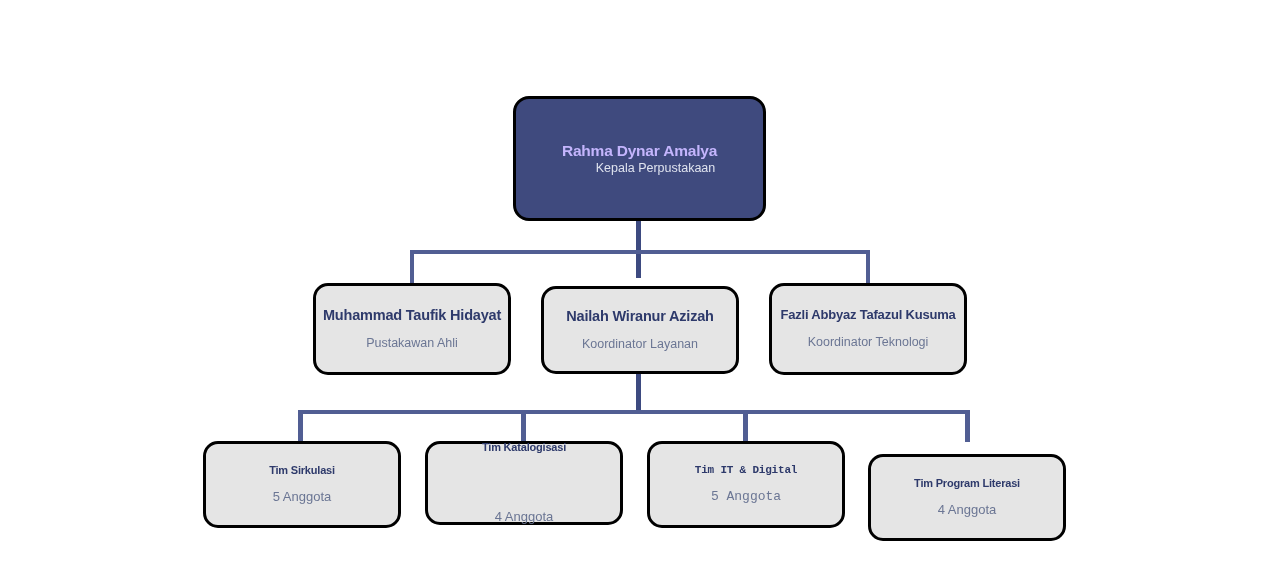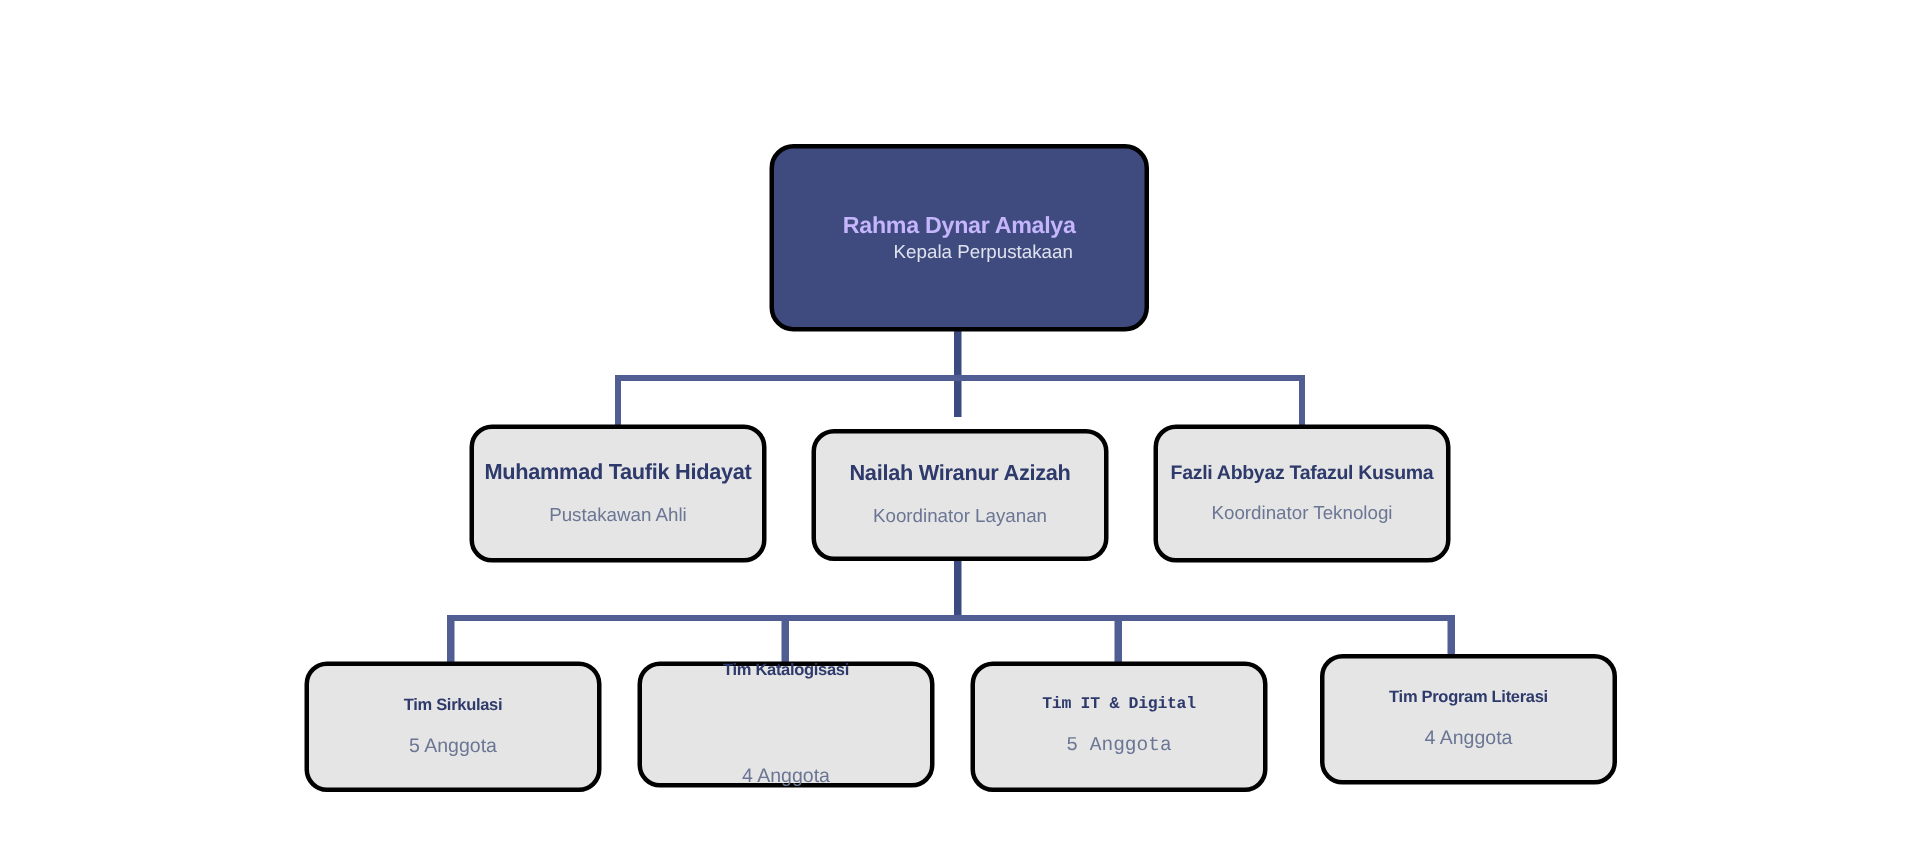--- a/index.html
+++ b/index.html
@@ -131,18 +131,18 @@
   <div class="node lvl3" style="left:425px; top:441px; width:198px; height:84px;gap:43px;">
     <div class="node-title">Tim Katalogisasi</div>
     <div class="node-subtitle">4 Anggota</div>
   </div>
 
   <div class="node lvl3" style="left:647px; top:441px; width:198px; height:87px;font-family:Liberation Mono, monospace;">
     <div class="node-title">Tim IT &amp; Digital</div>
     <div class="node-subtitle">5 Anggota</div>
   </div>
 
-  <div class="node lvl3" style="left:868px; top:436px; width:198px; height:87px;margin-left:12px;">
+  <div class="node lvl3" style="left:868px; top:454px; width:198px; height:87px;">
     <div class="node-title">Tim Program Literasi</div>
     <div class="node-subtitle">4 Anggota</div>
   </div>
 
 </div>
 
 </body></html>

